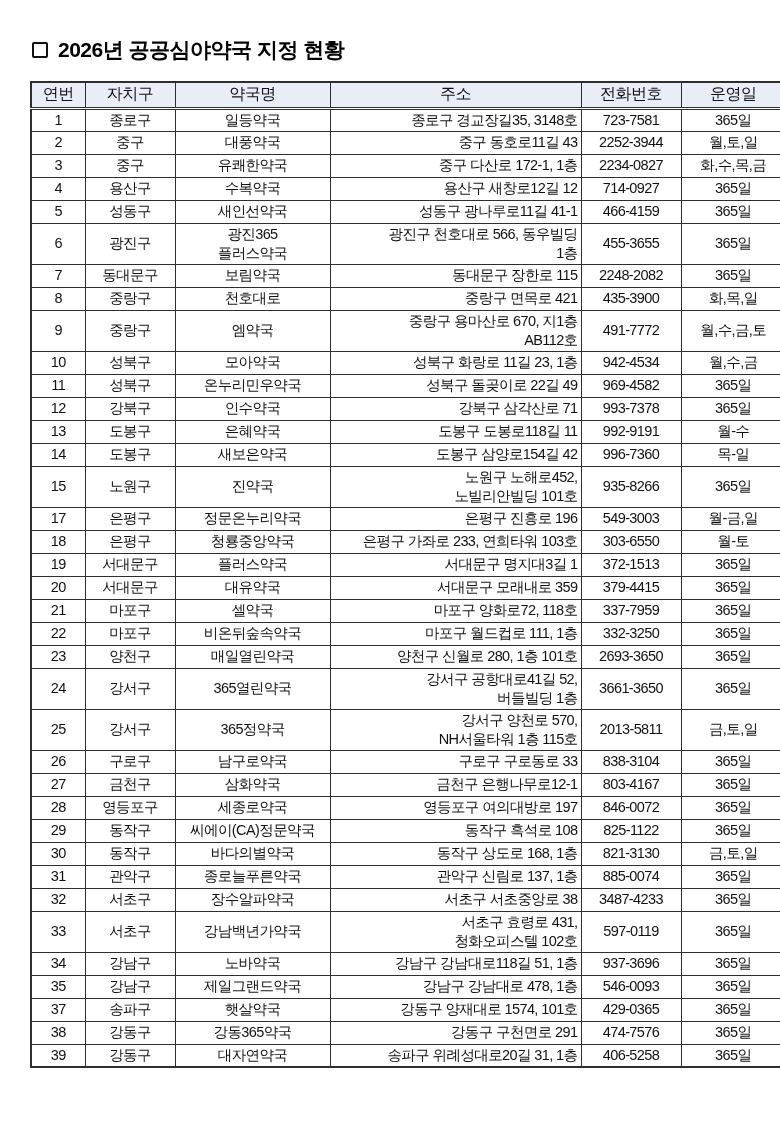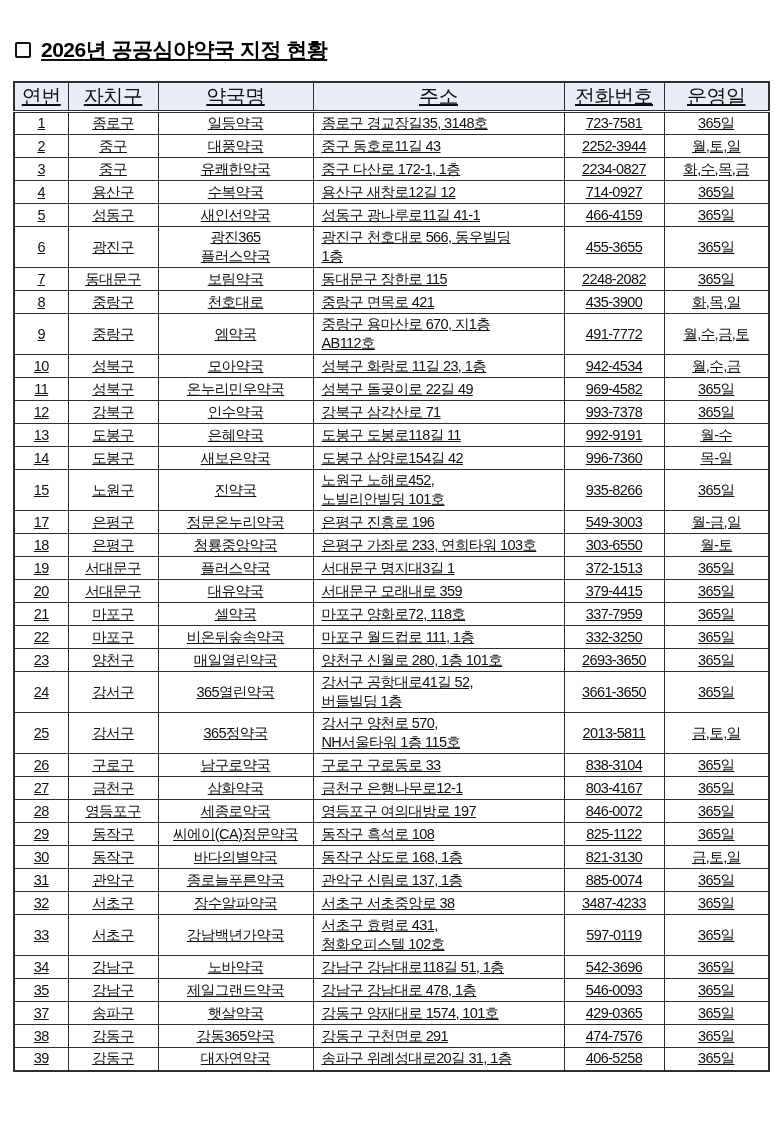--- a/index.html
+++ b/index.html
@@ -5,22 +5,21 @@
   * { margin: 0; padding: 0; box-sizing: border-box; }
   html, body { background: #ffffff; }
   body {
     width: 780px;
     height: 1127px;
     overflow: hidden;
     font-family: "Liberation Sans", "DejaVu Sans", sans-serif;
     color: #111111;
   }
   .page {
-    padding: 36px 12px 0 13px;
-    text-decoration: underline;
+    padding: 36px 12px 0 30px;
   }
   .doc-title {
     display: flex;
     align-items: center;
     font-size: 21px;
     font-weight: bold;
     letter-spacing: -0.5px;
     color: #000000;
     margin: 0 0 17px 2px;
   }
@@ -47,38 +46,38 @@
   .pharmacy-table col.c-tel  { width: 100px; }
   .pharmacy-table col.c-days { width: 105px; }
   .pharmacy-table th, .pharmacy-table td {
     border: 1px solid #2e2e2e;
     white-space: pre-line;
     overflow: hidden;
   }
   .pharmacy-table thead th {
     background: #e9edf8;
     font-weight: normal;
-    font-size: 20px;
+    font-size: 16px;
     height: 26px;
     text-align: center;
     vertical-align: middle;
     border-bottom: 3px double #2e2e2e;
     letter-spacing: -0.5px;
   }
   .pharmacy-table tbody td {
     font-size: 14.5px;
     line-height: 19px;
     height: 23px;
     padding: 1px 3px;
     text-align: center;
     vertical-align: middle;
     letter-spacing: -0.6px;
   }
   .pharmacy-table tbody td.addr {
-    text-align: left;
+    text-align: right;
     padding-left: 8px;
   }
 </style>
 </head>
 <body>
 
 <div class="page">
 
   <div class="doc-title">
     <span class="checkbox-square"></span>
@@ -366,21 +365,21 @@
           <td class="addr">서초구 효령로 431,
 청화오피스텔 102호</td>
           <td>597-0119</td>
           <td>365일</td>
         </tr>
         <tr>
           <td>34</td>
           <td>강남구</td>
           <td>노바약국</td>
           <td class="addr">강남구 강남대로118길 51, 1층</td>
-          <td>542-3696</td>
+          <td>937-3696</td>
           <td>365일</td>
         </tr>
         <tr>
           <td>35</td>
           <td>강남구</td>
           <td>제일그랜드약국</td>
           <td class="addr">강남구 강남대로 478, 1층</td>
           <td>546-0093</td>
           <td>365일</td>
         </tr>

